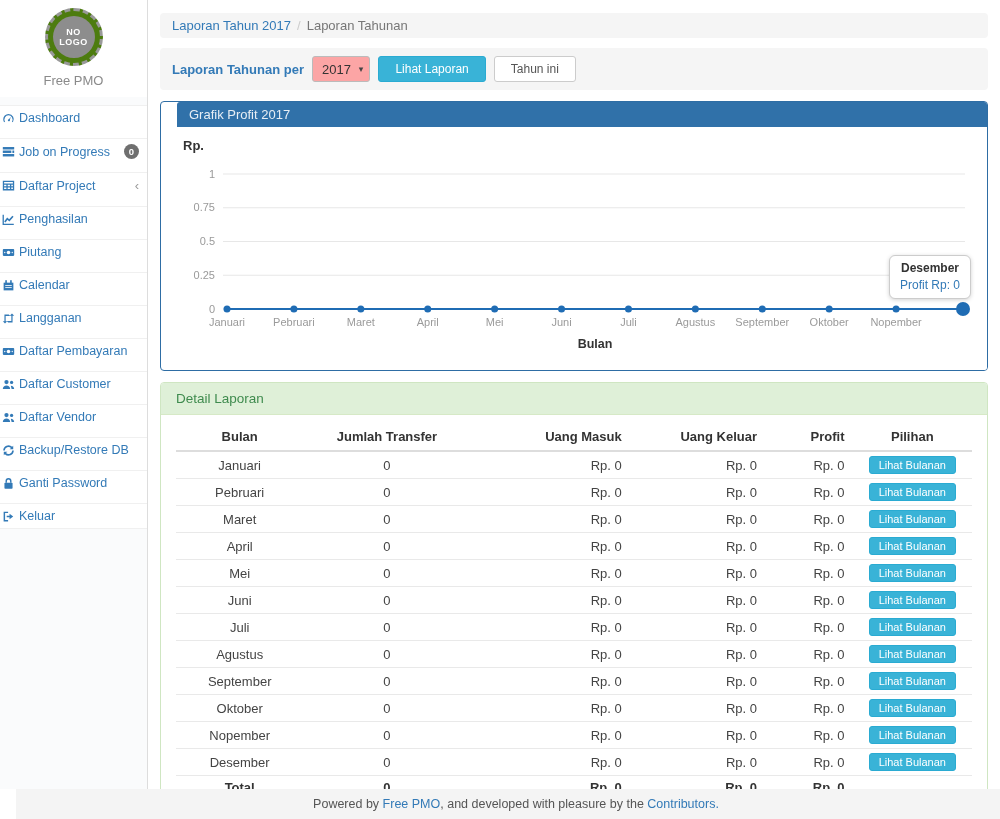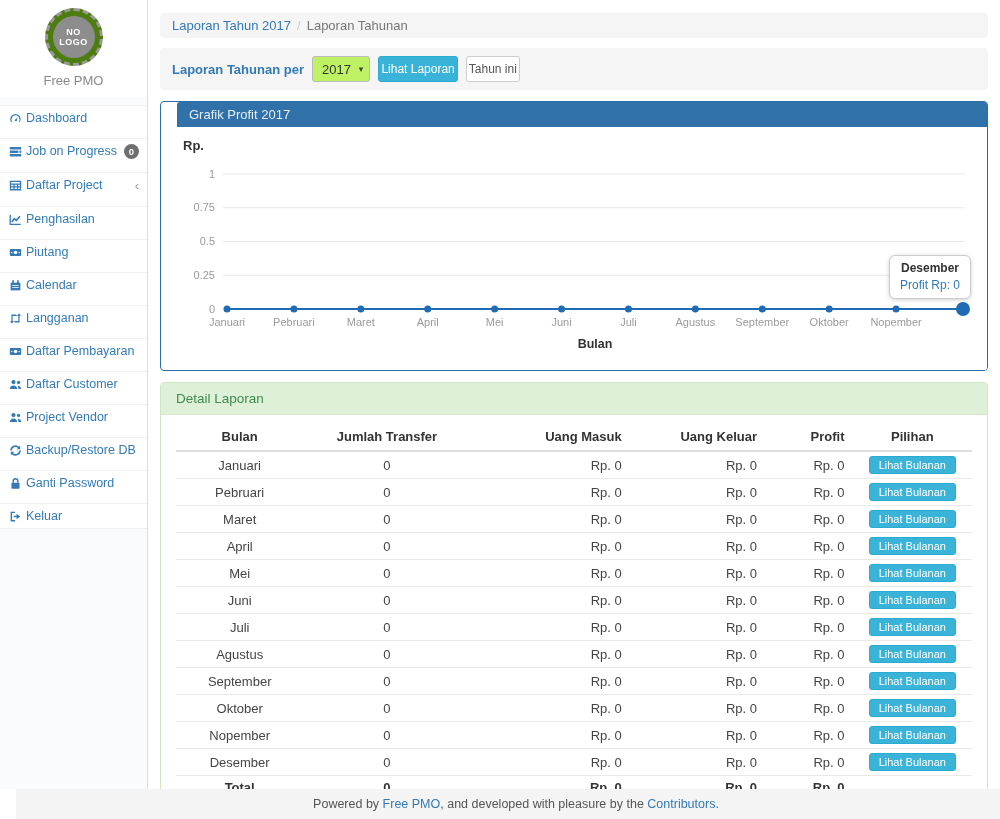--- a/index.html
+++ b/index.html
@@ -11,21 +11,21 @@
   
   .sidebar { width:148px; background:#fafbfc; border-right:1px solid #ddd; flex:none; }
   .brand { text-align:center; background:#fff; padding:8px 0 9px; }
   .logo { width:58px; height:58px; margin:0 auto 7px; border:3px dashed #999;
     border-radius:50%; display:flex; align-items:center; justify-content:center; background:#4d7c0f; }
   .logo-inner { width:42px; height:42px; border-radius:50%; background:#8d8d8d; color:#fff;
     font-size:9px; font-weight:bold; display:flex; flex-direction:column;
     align-items:center; justify-content:center; line-height:10px; letter-spacing:.5px; }
   .brand-name { color:#8a8a8a; font-size:13px; }
   .menu { display:block; background:#fff; }
-  .side-item { display:flex; padding:5px 8px 5px 9px; color:#337ab7;
+  .side-item { display:flex; align-items:center; padding:5px 8px 5px 2px; color:#337ab7;
     font-size:12.5px; border-top:1px solid #f0f0f0; background:#fff; }
   .menu .side-item:last-child { border-bottom:1px solid #f0f0f0; }
   .s-icon { width:17px; flex:none; display:inline-flex; align-items:center; }
   .s-icon svg { width:13px; height:13px; }
   .s-label { flex:1; white-space:nowrap; overflow:hidden; }
   .badge { background:#6f6f6f; color:#fff; font-size:9.5px; font-weight:bold; min-width:15px;
     height:15px; border-radius:8px; display:inline-flex; align-items:center; justify-content:center;
     padding:0 4px; margin-left:4px; }
   .chev { color:#9a9a9a; font-size:13px; margin-left:4px; }
 
@@ -33,25 +33,25 @@
   .main { flex:1; padding:13px 12px 0; background:#fff; overflow:hidden; }
   .breadcrumb { background:#f5f5f5; border-radius:4px; padding:5px 12px; margin-bottom:10px;
     font-size:13px; }
   .bc-link { color:#337ab7; }
   .bc-sep { color:#ccc; margin:0 6px; }
   .bc-cur { color:#777; }
 
   .filter-bar { background:#f5f5f5; border-radius:4px; padding:8px 12px; margin-bottom:11px;
     display:flex; align-items:center; }
   .filter-label { color:#337ab7; font-weight:bold; margin-right:8px; }
-  .select-wrap { background:#bef264; border:1px solid #bbb; border-radius:3px; height:26px;
+  .select-wrap { background:#fca5a5; border:1px solid #bbb; border-radius:3px; height:26px;
     display:inline-flex; align-items:center; padding:0 6px 0 9px; margin-right:8px; cursor:pointer; }
   .select-value { font-size:13px; color:#333; margin-right:8px; }
   .caret-icon { font-size:9px; color:#444; }
-  .btn { height:26px; border-radius:3px; font-size:12px; padding:0 2px; cursor:pointer;
+  .btn { height:26px; border-radius:3px; font-size:12px; padding:0 16px; cursor:pointer;
     font-family:"Liberation Sans", sans-serif; }
   .btn-info { background:#39b3d7; border:1px solid #2aabd2; color:#fff; margin-right:8px; }
   .btn-default { background:#fff; border:1px solid #ccc; color:#555; }
 
   
   .panel { border-radius:4px; margin-bottom:11px; }
   .panel-primary { border:1px solid #2e6da4;padding-left:16px; }
   .panel-head-blue { background:#3071a9; color:#e7eef5; padding:5px 12px; font-size:13px;
     border-radius:3px 3px 0 0; }
   .chart-body { position:relative; height:243px; background:#fff; border-radius:0 0 3px 3px; }
@@ -197,21 +197,21 @@
           <span class="s-icon">
             <svg viewBox="0 0 16 16">
               <g fill="#337ab7">
                 <circle cx="5.5" cy="5" r="2.6"></circle>
                 <path d="M1 13.5c0-2.6 2-4.2 4.5-4.2s4.5 1.6 4.5 4.2z"></path>
                 <circle cx="11.8" cy="5.4" r="2"></circle>
                 <path d="M11 9.4c2.2.1 4 1.5 4 4.1h-3.2c-.2-1.7-.9-3.1-.8-4.1z"></path>
               </g>
             </svg>
           </span>
-          <span class="s-label">Project Vendor</span>
+          <span class="s-label">Daftar Vendor</span>
         </a>
         <a class="side-item">
           <span class="s-icon">
             <svg viewBox="0 0 16 16">
               <path fill="#337ab7" d="M13.8 2.2v4.4H9.4l1.7-1.7A4.6 4.6 0 0 0 3.4 8H1.5a6.5 6.5 0 0 1 11-4.7zM2.2 13.8V9.4h4.4L4.9 11.1A4.6 4.6 0 0 0 12.6 8h1.9a6.5 6.5 0 0 1-11 4.7z"></path>
             </svg>
           </span>
           <span class="s-label">Backup/Restore DB</span>
         </a>
         <a class="side-item">

